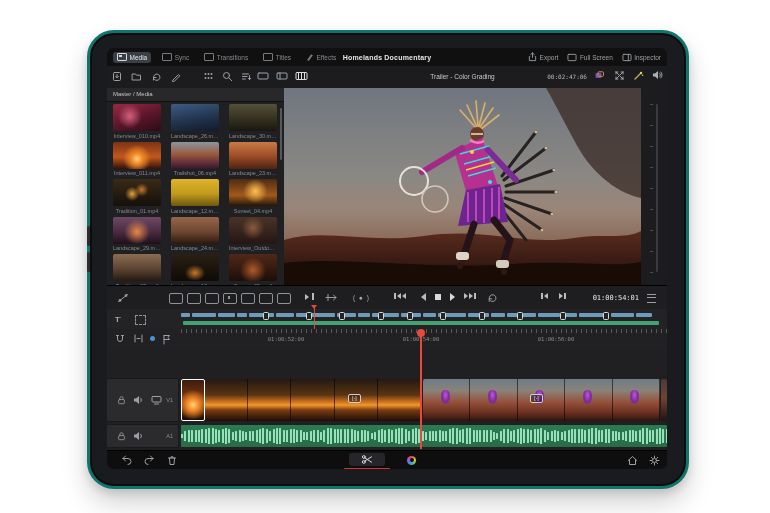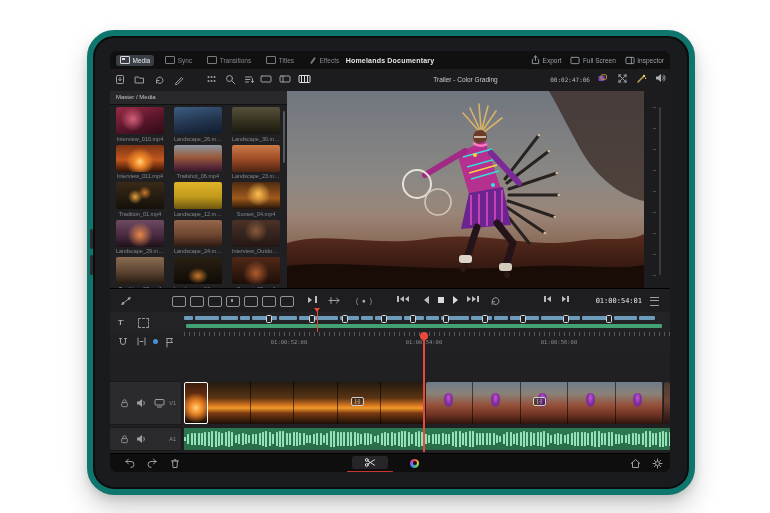--- a/index.html
+++ b/index.html
@@ -1,21 +1,21 @@
 <!DOCTYPE html>
 <html><head>
 <meta charset="utf-8">
 <style>
   html,body{margin:0;padding:0}
   body{font-family:"Liberation Sans","DejaVu Sans",sans-serif;background:#fff}
   .stage{position:relative;width:770px;height:513px;background:#fff;overflow:hidden}
 
   
   .device{position:absolute;left:87px;top:30px;width:596px;height:453px;background:#1a1b1e;
-    border:6px solid #0f766e;border-radius:27px;
+    border:3px solid #0f766e;border-radius:27px;
     box-shadow:0 14px 26px rgba(0,0,0,.18),0 4px 8px rgba(0,0,0,.12), inset 0 0 0 2px #0c0c0d}
   .volbtn{position:absolute;left:-3px;width:3px;height:20px;background:#2c2d31;border-radius:2px}
   .screen{position:absolute;left:17px;top:15px;width:560px;height:421px;background:#141414;border-radius:7px;overflow:hidden;font-size:7px;color:#9aa0a4}
 
   
   svg{display:block}
   .ic{stroke:#9aa0a6;fill:none;stroke-width:1;stroke-linecap:round;stroke-linejoin:round}
   .ic.bright{stroke:#dadde0}
   .tri{width:0;height:0;display:inline-block}
   .tri.r{border-left:4px solid #b8bcc0;border-top:3px solid transparent;border-bottom:3px solid transparent}

